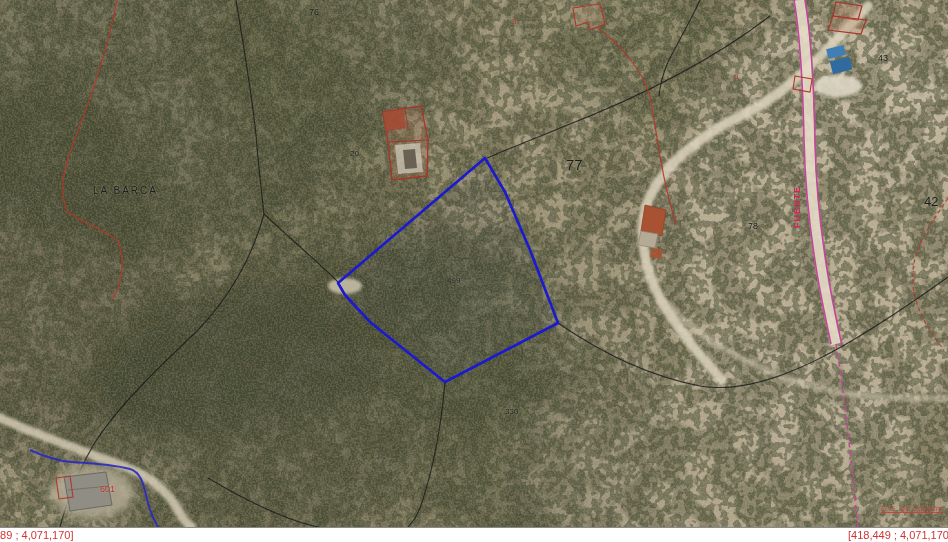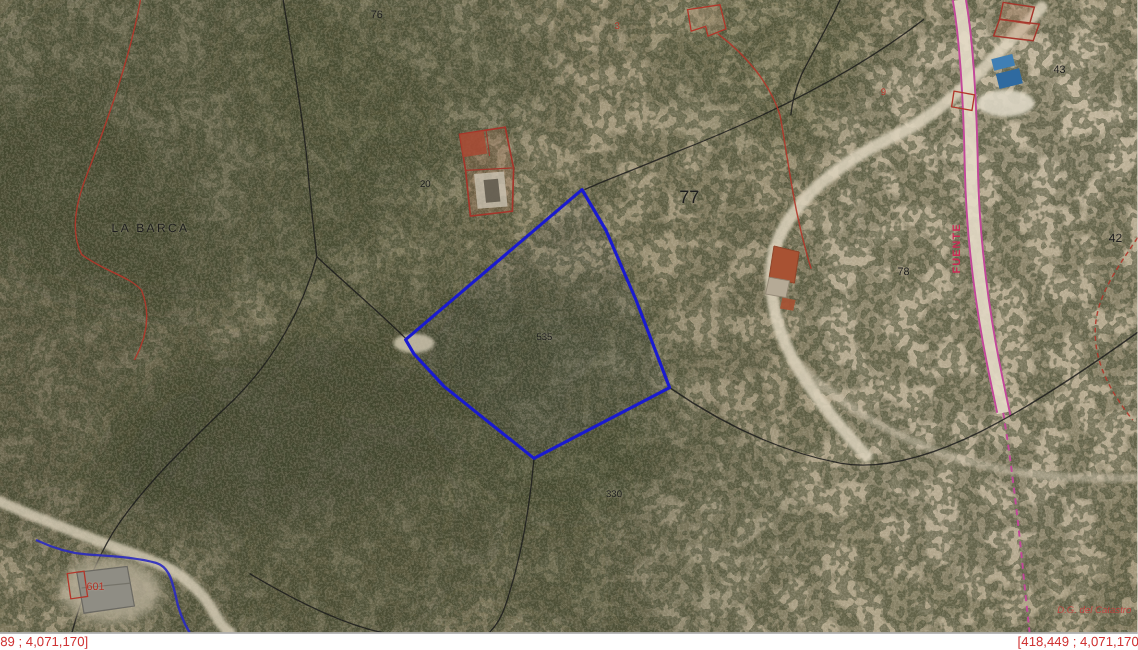--- a/index.html
+++ b/index.html
@@ -19,21 +19,21 @@
   }
   .lbl.black{color:#1d1d1d;}
   .lbl.red{color:#b3362a;}
   .road-label{
     position:absolute;left:792px;top:228px;color:#cc2a55;font-size:9px;
     font-weight:bold;letter-spacing:1px;transform:rotate(-90deg);
     transform-origin:left top;white-space:nowrap;
   }
   .watermark{
     position:absolute;left:881px;top:504px;color:#cc3b3b;font-size:8px;
-    font-style:italic;white-space:nowrap;opacity:.85;
+    font-style:italic;white-space:nowrap;opacity:.85;text-decoration:underline;
   }
   .statusbar{
     position:absolute;left:0;bottom:0;width:948px;height:15px;background:#ffffff;
     border-top:1px solid #8a8a8a;box-sizing:border-box;
   }
   .coords{
     position:absolute;top:1px;font-size:11px;color:#d03434;
     font-family:"Liberation Sans", sans-serif;white-space:nowrap;
   }
   .coords.left{left:-6px;}
@@ -166,27 +166,27 @@
       <path d="M30,450 C45,457 58,461 72,462 C90,463 112,464 130,469 C140,472 143,482 146,495 C149,510 153,519 158,527" fill="none" stroke="#2a2ac0" stroke-width="2" opacity="0.9"></path>
 
       <polygon points="485,158 505,192 530,250 558,323 445,382 370,322 345,295 338,283" fill="rgba(40,40,220,0.02)" stroke="#1a1ad0" stroke-width="2.6" stroke-linejoin="round"></polygon>
     </svg>
 
     <div class="lbl black" style="left:93px;top:138px;font-size:10px;letter-spacing:2px;margin-top:48px;">LA BARCA</div>
     <div class="lbl black" style="left:309px;top:8px;font-size:9px;">76</div>
     <div class="lbl red" style="left:512px;top:18px;font-size:8px;">3</div>
     <div class="lbl red" style="left:734px;top:73px;font-size:8px;">9</div>
     <div class="lbl black" style="left:878px;top:54px;font-size:9px;">43</div>
-    <div class="lbl black" style="left:924px;top:195px;font-size:10px;">42</div>
+    <div class="lbl black" style="left:924px;top:195px;font-size:13px;">42</div>
     <div class="lbl black" style="left:566px;top:157px;font-size:15px;">77</div>
     <div class="lbl black" style="left:726px;top:222px;font-size:9px;margin-left:22px;">78</div>
     <div class="lbl black" style="left:350px;top:150px;font-size:8px;">20</div>
-    <div class="lbl black" style="left:447px;top:277px;font-size:8px;">535</div>
+    <div class="lbl black" style="left:447px;top:277px;font-size:8px;">499</div>
     <div class="lbl black" style="left:505px;top:408px;font-size:8px;">330</div>
-    <div class="lbl red" style="left:72px;top:485px;font-size:9px;">601</div>
+    <div class="lbl red" style="left:72px;top:485px;font-size:9px;padding-left:28px;">601</div>
 
     <div class="road-label">FUENTE</div>
     <div class="watermark">D.G. del Catastro</div>
   </div>
 
   <div class="statusbar">
     <span class="coords left">089 ; 4,071,170]</span>
     <span class="coords right">[418,449 ; 4,071,170]</span>
   </div>
 

